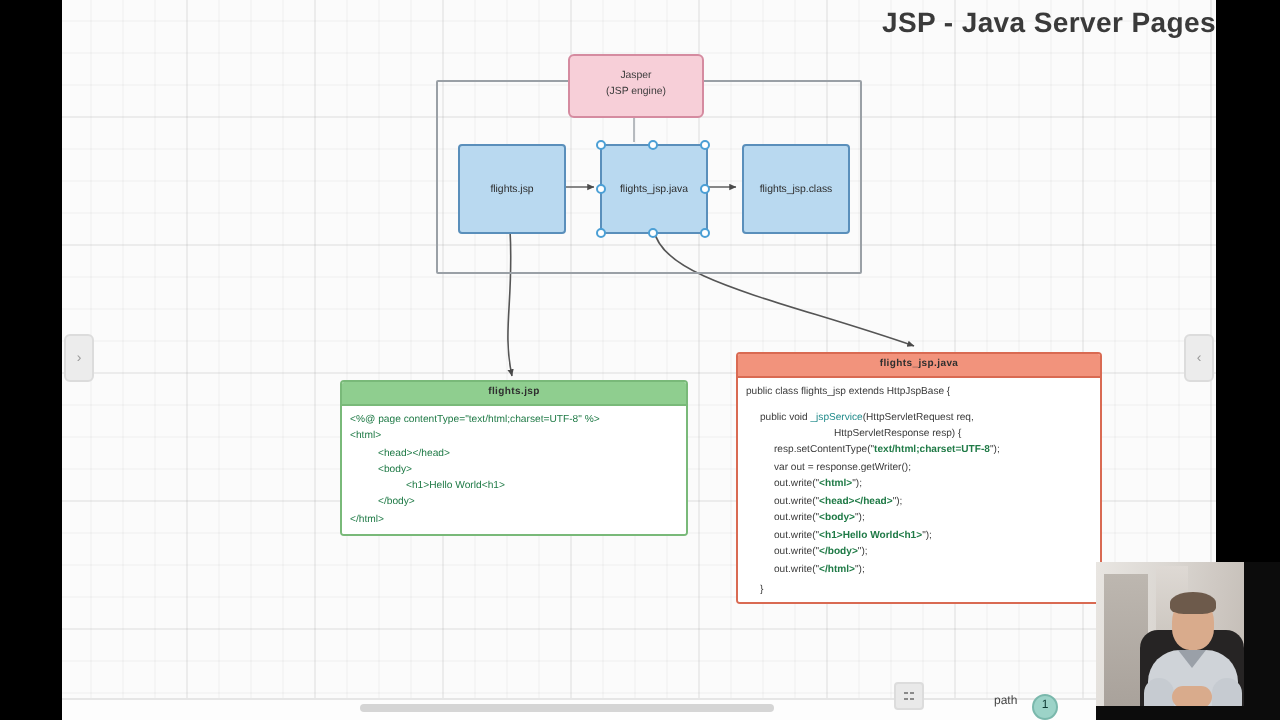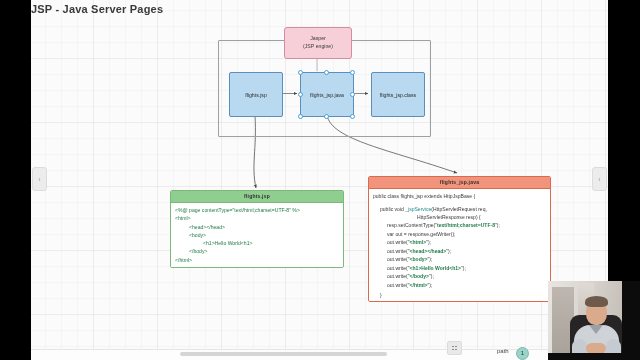--- a/index.html
+++ b/index.html
@@ -24,22 +24,22 @@
       linear-gradient(to bottom, rgba(0,0,0,.035) 1px, transparent 1px),
       linear-gradient(to right, rgba(0,0,0,.022) 1px, transparent 1px),
       linear-gradient(to bottom, rgba(0,0,0,.022) 1px, transparent 1px);
     background-size:64px 64px,64px 64px,16px 16px,16px 16px;
     background-position:-2px -6px,-2px -6px,-2px -6px,-2px -6px;
     overflow:hidden;
   }
 
   
   .page-title{
-    position:absolute;left:0;top:3px;width:577px;text-align:left;
-    font-size:11px;font-weight:bold;color:#3a3a3a;letter-spacing:.2px;
+    position:absolute;left:0;top:3px;width:577px;text-align:right;
+    font-size:14px;font-weight:bold;color:#3a3a3a;letter-spacing:.2px;
   }
 
   
   .container-rect{
     position:absolute;left:187px;top:40px;width:211px;height:95px;
     border:1px solid #9aa0a6;background:transparent;border-radius:1px;
   }
 
   
   .jasper-box{

